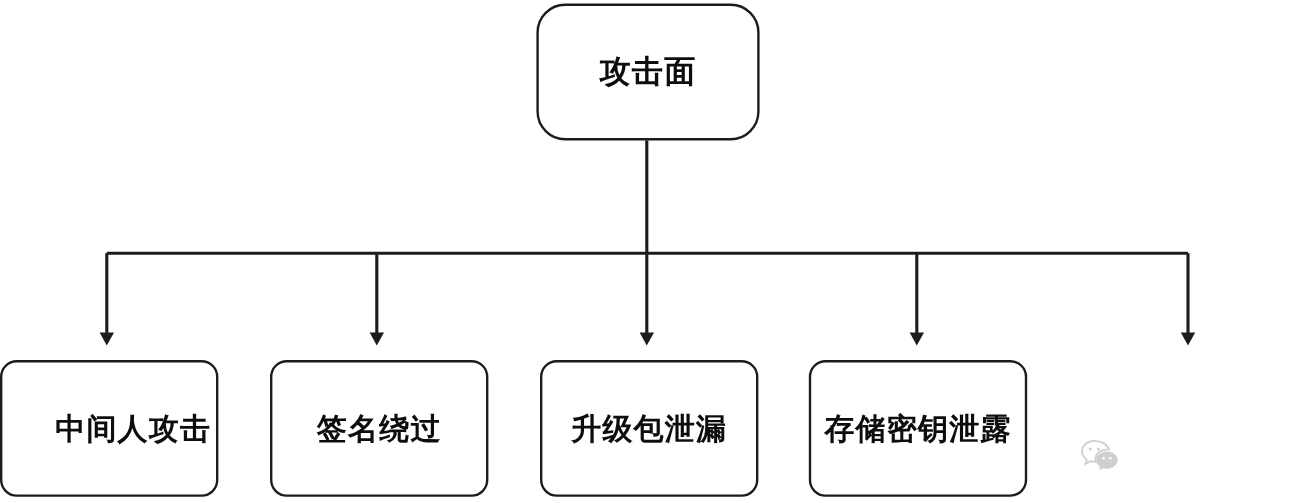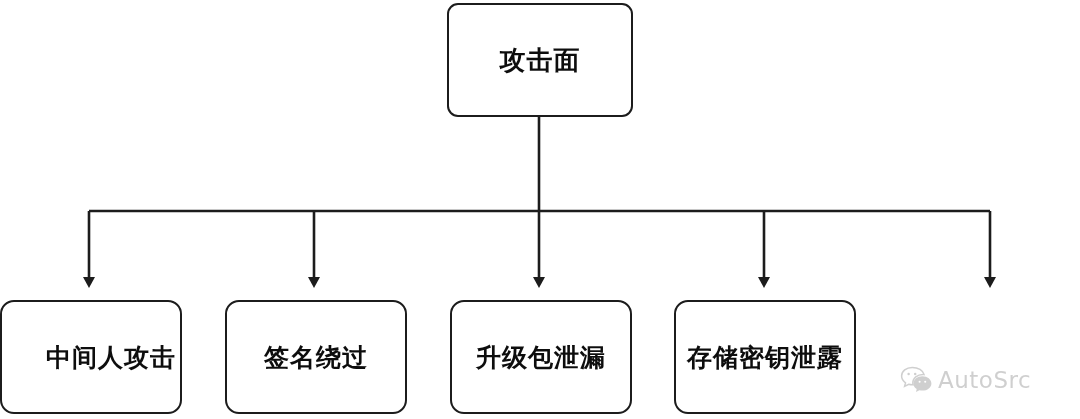--- a/index.html
+++ b/index.html
@@ -41,21 +41,21 @@
     color: #0d0d0d;
     letter-spacing: 1px;
     white-space: nowrap;
     user-select: none;
   }
   #root-node {
     left: 447px;
     top: 3px;
     width: 186px;
     height: 114px;
-    border-radius: 11px;
+    border-radius: 24px;
     text-align: center;
   }
   #root-node .node-label {
     font-size: 26px;
   }
   .child-node {
     top: 300px;
     height: 114px;
   }
   #child-node-0 { left: 0px;   width: 182px; padding-left: 40px; }
@@ -139,16 +139,15 @@
 
   <div id="watermark">
     <svg id="watermark-logo" viewBox="0 0 32 30" xmlns="http://www.w3.org/2000/svg">
       <path d="M12.2 2.4C6.3 2.4 1.6 6.3 1.6 11.1c0 2.7 1.5 5.1 3.9 6.7L4.6 21.4l4.1-2.1c1.1.3 2.3.5 3.5.5.3 0 .6 0 .9 0-.2-.7-.3-1.4-.3-2.1 0-4.6 4.5-8.3 10.1-8.3.4 0 .7 0 1.1.1C23 5.6 18.2 2.4 12.2 2.4z" fill="none" stroke="#8e8e8e" stroke-width="1.5"></path>
       <circle cx="8.6" cy="9.1" r="1.25" fill="#8e8e8e"></circle>
       <circle cx="15.2" cy="9.1" r="1.25" fill="#8e8e8e"></circle>
       <path d="M22.4 11.2c-5 0-9 3.2-9 7.2 0 2.3 1.3 4.3 3.3 5.6l-.7 2.9 3.4-1.7c1 .3 2 .4 3 .4 5 0 9-3.2 9-7.2s-4-7.2-9-7.2z" fill="#8e8e8e"></path>
       <circle cx="19.6" cy="16.8" r="1.05" fill="#ffffff"></circle>
       <circle cx="25.2" cy="16.8" r="1.05" fill="#ffffff"></circle>
     </svg>
-    <span id="watermark-text">AutoSrc</span>
   </div>
 
 </div>
 
 </body></html>

